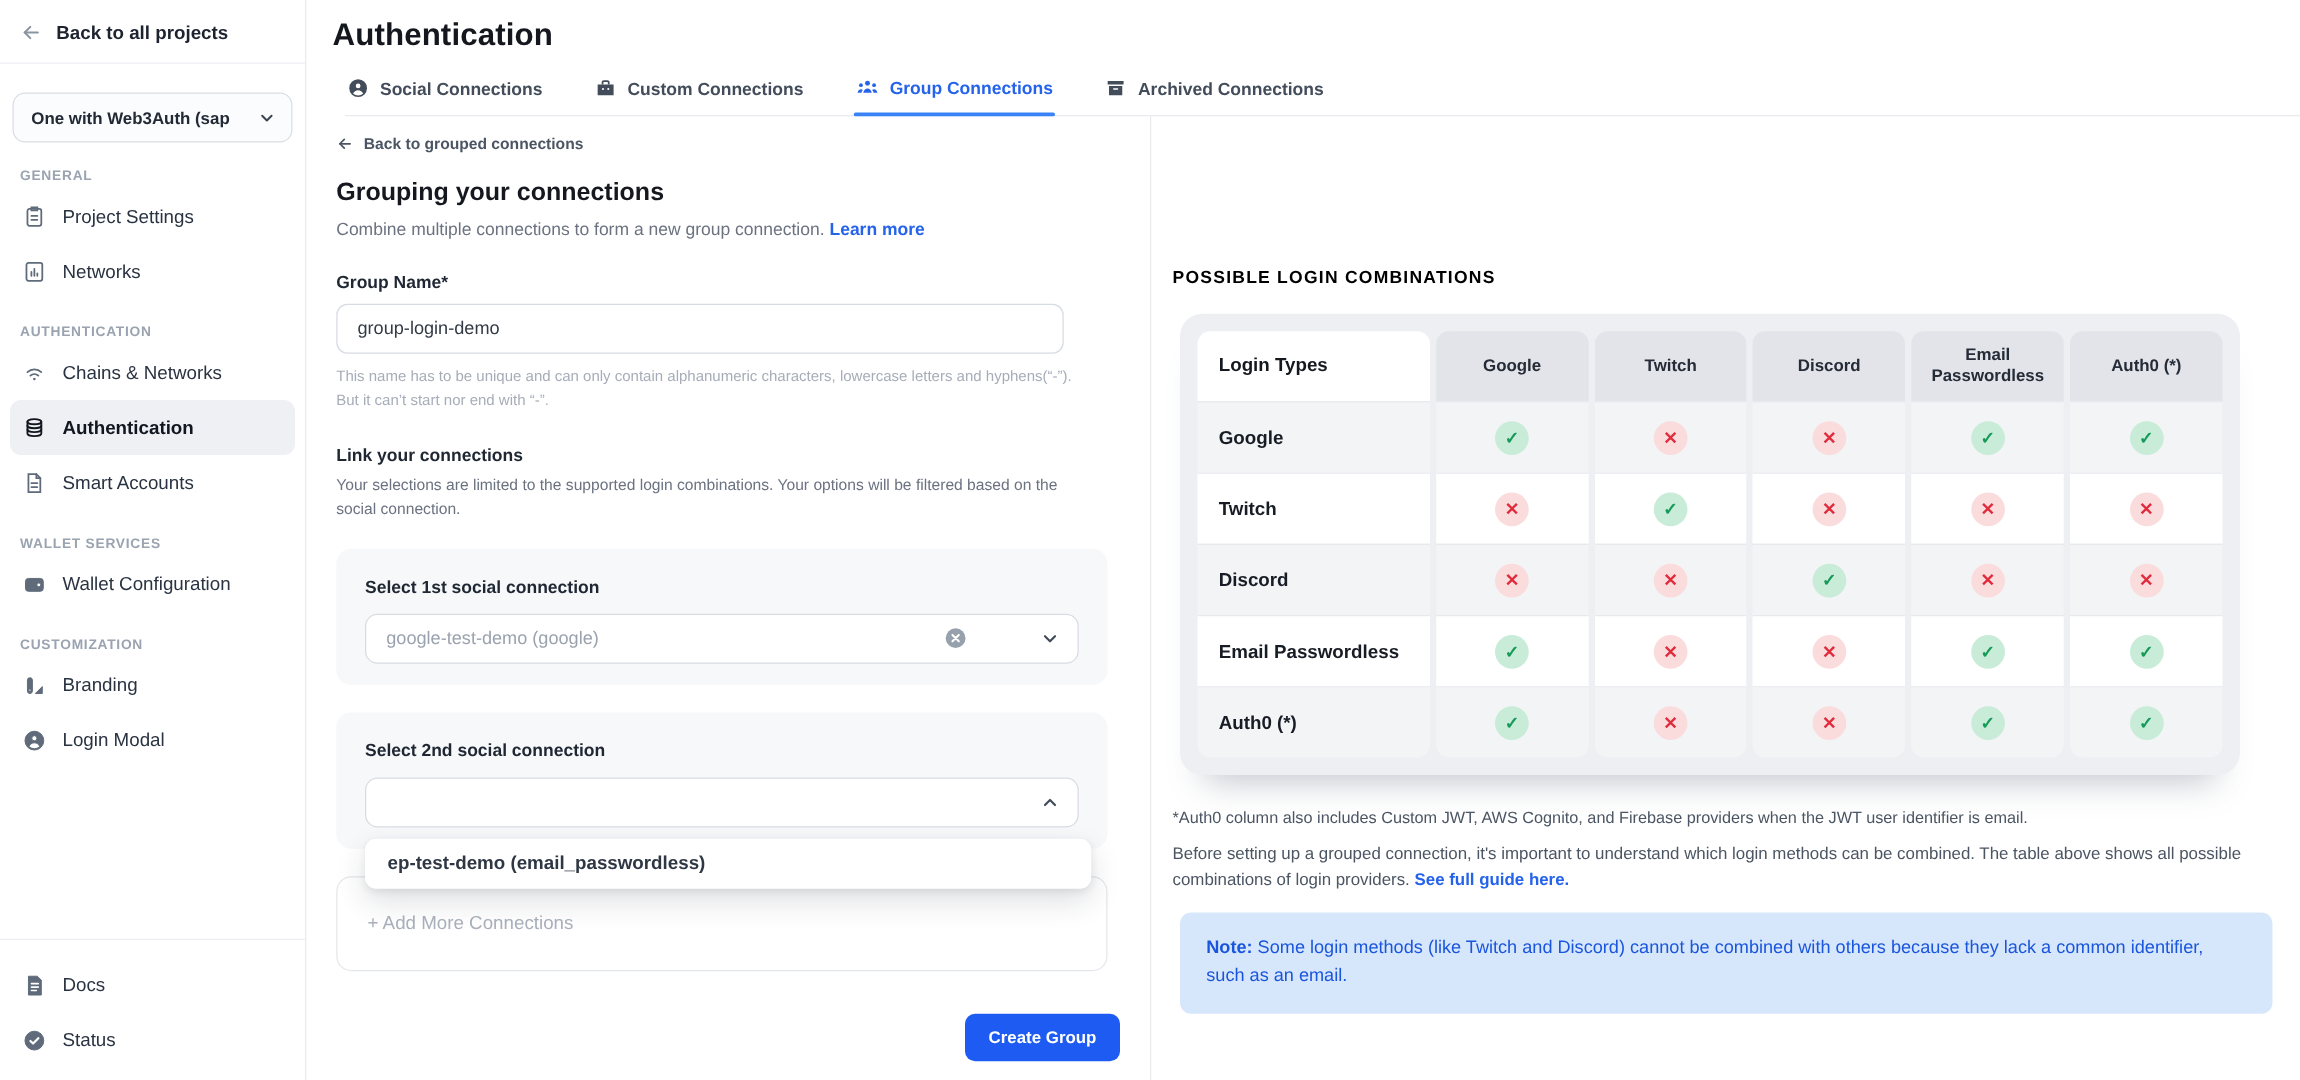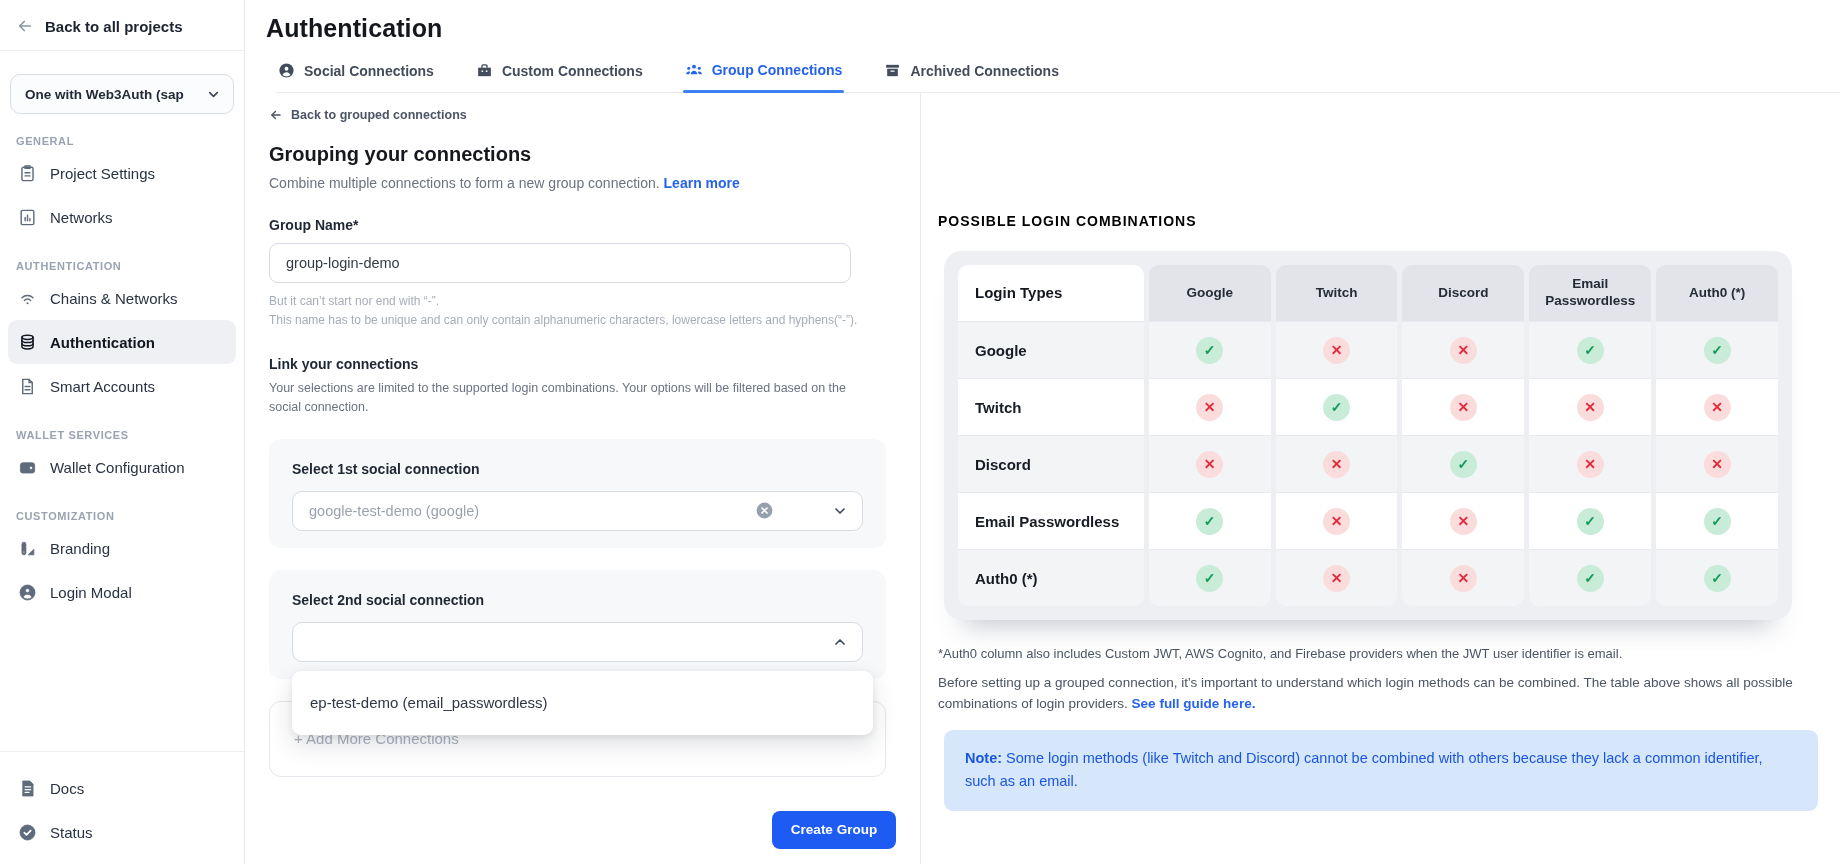--- a/index.html
+++ b/index.html
@@ -47,21 +47,21 @@
   .helper { margin-top:9px; width:600px; font-size:12px; line-height:1.55; color:#a6adb8; }
   .section-label { margin-top:27px; font-size:14px; font-weight:700; color:#1f2733; }
   .section-desc { margin-top:7px; width:608px; font-size:12.5px; line-height:1.5; color:#6b7280; }
 
   .conn-card { margin-top:22px; width:617px; background:#f7f8fa; border-radius:12px; padding:22px 23px 17px 23px; position:relative; }
   .conn-card .c-label { font-size:14px; font-weight:700; color:#1f2733; }
   .select-box { margin-top:14px; height:40px; background:#fff; border:1px solid #d7dce3; border-radius:10px; display:flex; align-items:center; padding:0 14px 0 16px; cursor:pointer;gap:48px; }
   .select-box .s-value { flex:1; font-size:14.5px; color:#9aa2ae; }
   .icon-btn { display:flex; align-items:center; justify-content:center; cursor:pointer; }
   .xcircle { width:19px; height:19px; margin-right:10px; }
-  .dropdown { position:absolute; left:23px; top:101px; width:581px; height:64px; background:#fff; border-radius:9px; box-shadow:0 10px 24px rgba(25,35,55,.14), 0 2px 6px rgba(25,35,55,.08); display:flex; align-items:center; padding:0 18px; z-index:6; }
+  .dropdown { position:absolute; left:23px; top:101px; width:581px; height:40px; background:#fff; border-radius:9px; box-shadow:0 10px 24px rgba(25,35,55,.14), 0 2px 6px rgba(25,35,55,.08); display:flex; align-items:center; padding:0 18px; z-index:6;font-weight:bold; }
   .dropdown .opt { font-size:15px; color:#2f3744; cursor:pointer; }
 
   .add-more { margin-top:22px; width:617px; height:76px; background:#fff; border:1px solid #e4e7ec; border-radius:12px; display:flex; align-items:center; padding:0 24px; }
   .add-more span { font-size:15px; color:#aab1bc; cursor:pointer; }
 
   .create-btn { margin-top:34px; margin-left:503px; width:124px; height:38px; background:#1d5bf2; color:#fff; border:none; border-radius:8px; font-family:inherit; font-size:13.5px; font-weight:600; cursor:pointer; }
 
   
   .combo-title { margin-top:120px; font-size:14px; font-weight:700; letter-spacing:1px; color:#000000; }
   .combo-card { margin-top:22px; margin-left:6px; width:848px; background:#edeff3; border-radius:18px; padding:14px; box-shadow:0 24px 26px -20px rgba(110,120,140,.45); }
@@ -282,22 +282,22 @@
             </span>
           <span>Back to grouped connections</span>
         </div>
 
         <h2 class="form-h2">Grouping your connections</h2>
         <p class="form-sub"><span>Combine multiple connections to form a new group connection.</span> <span class="link-blue">Learn more</span></p>
 
         <div class="field-label">Group Name*</div>
         <input class="text-input" type="text" value="group-login-demo" style="">
         <div class="helper">
+          <div>This name has to be unique and can only contain alphanumeric characters, lowercase letters and hyphens(“-”).</div>
           <div>But it can’t start nor end with “-”.</div>
-          <div>This name has to be unique and can only contain alphanumeric characters, lowercase letters and hyphens(“-”).</div>
         </div>
 
         <div class="section-label">Link your connections</div>
         <p class="section-desc">Your selections are limited to the supported login combinations. Your options will be filtered based on the social connection.</p>
 
         <div class="conn-card">
           <div class="c-label">Select 1st social connection</div>
           <div class="select-box">
             <span class="s-value">google-test-demo (google)</span>
             <span class="icon-btn xcircle">

